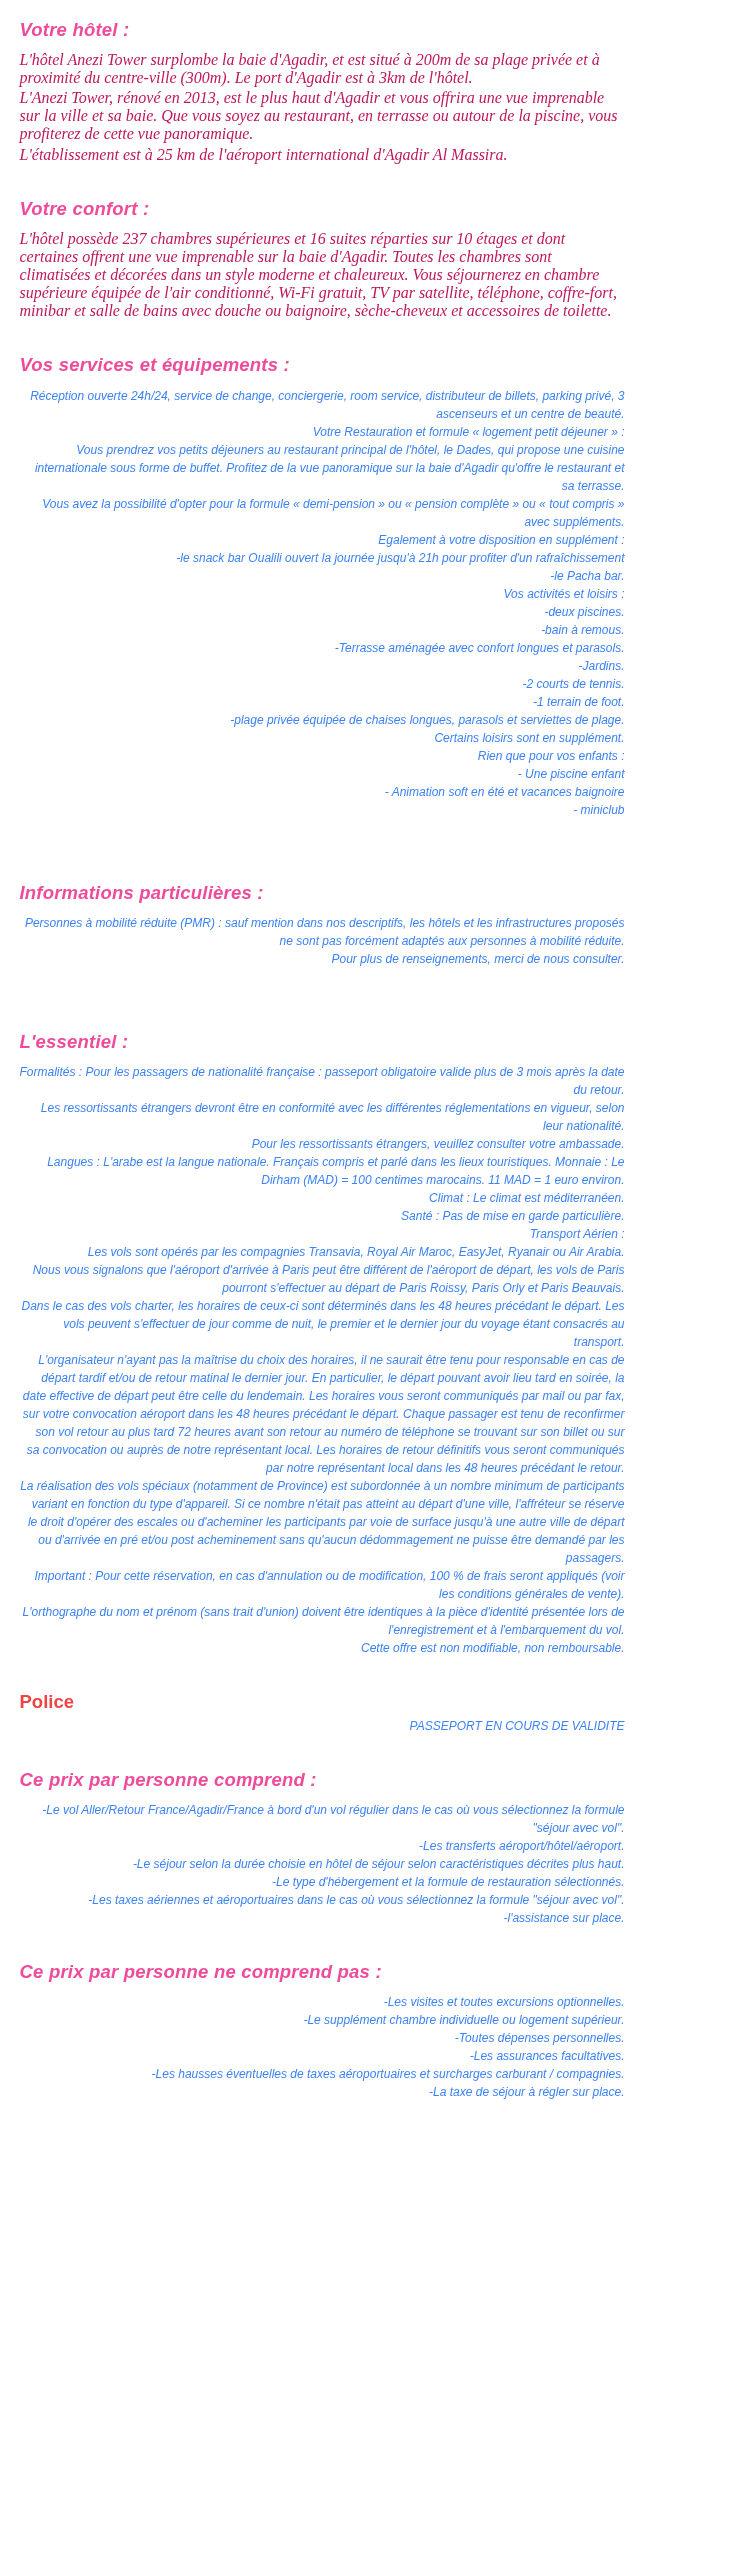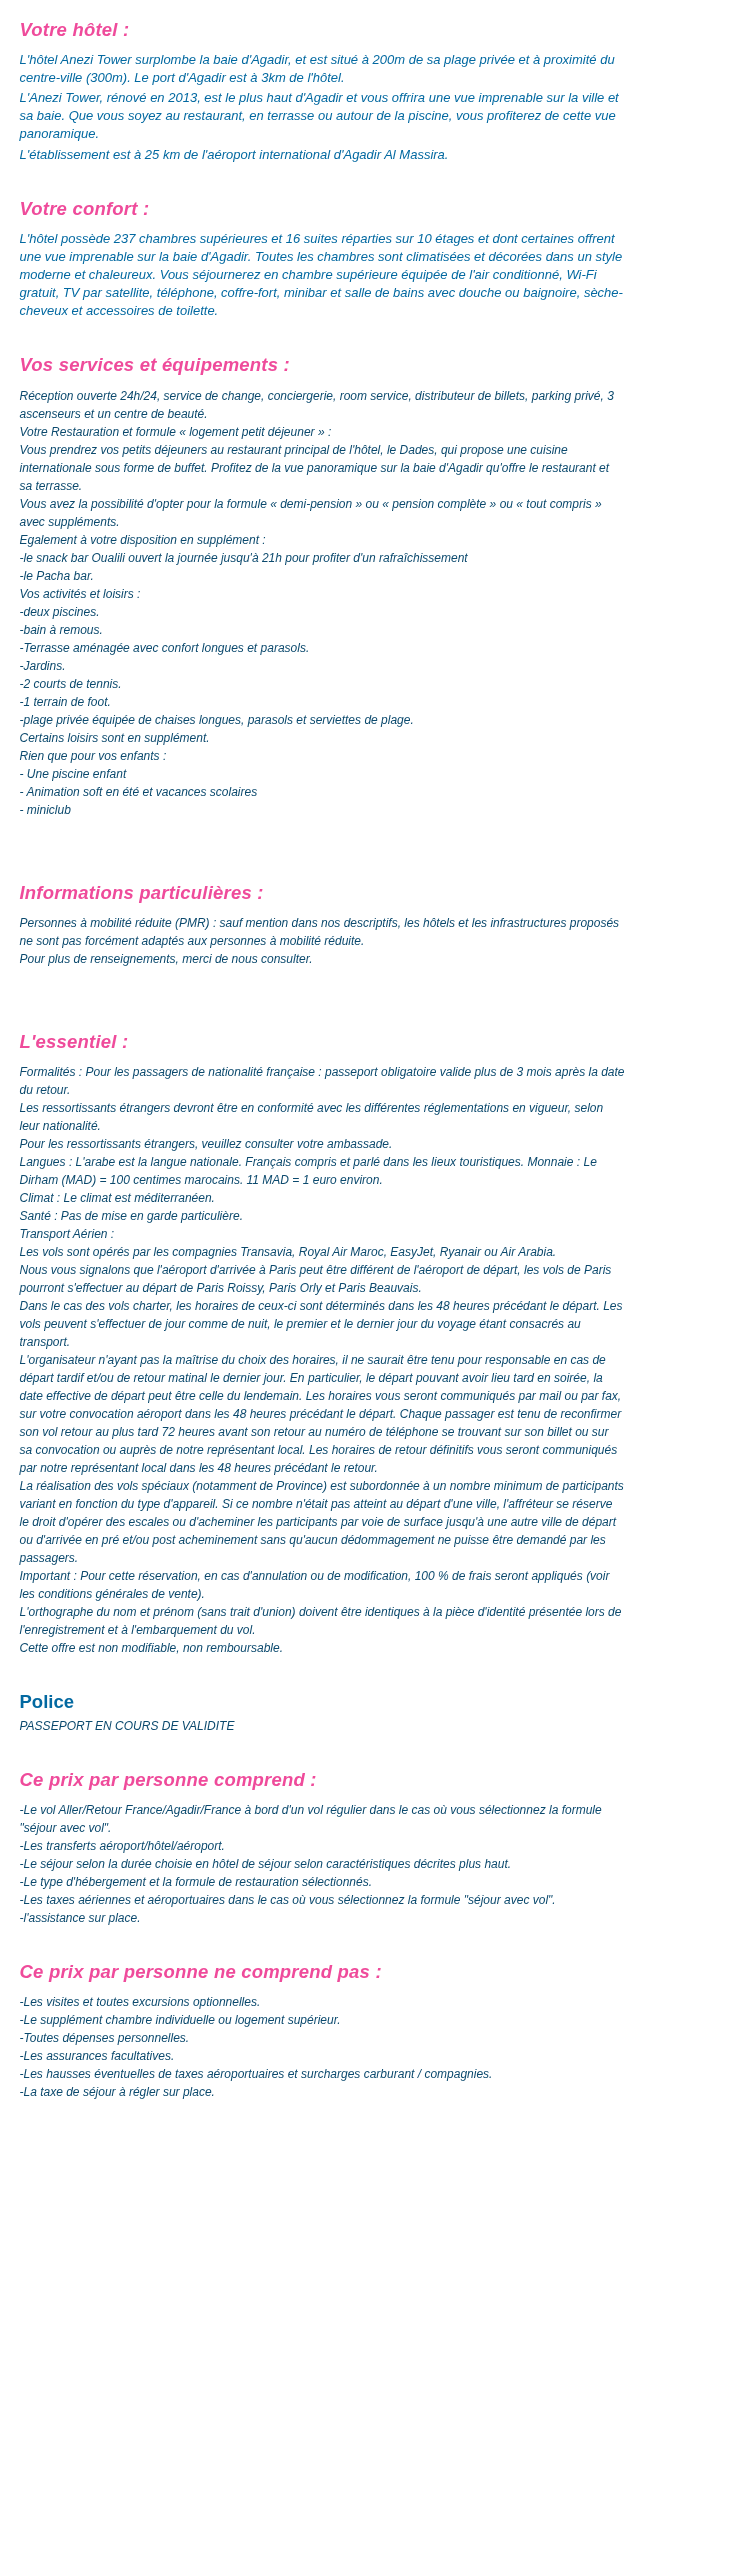--- a/index.html
+++ b/index.html
@@ -24,49 +24,50 @@
     font-weight: bold;
     font-style: italic;
     color: #ef4b9b;
     margin: 0 0 9.7px 0;
     letter-spacing: 0.2px;
   }
   .section {
     margin-bottom: 25px;
   }
   p.body-text, .body-text {
-    font-size: 13px;
+    font-size: 16px;
     line-height: 18px;
     font-style: italic;
-    color: #0369a1;
+    color: #be185d;
     margin: 0 0 2.9px 0;
-    font-family: Liberation Sans, sans-serif;
+    font-family: Liberation Serif, serif;
   }
   .lines p {
     font-size: 12px;
     line-height: 18px;
     font-style: italic;
-    color: #0c4a6e;
+    color: #3b82f6;
     margin: 0;
     font-family: "Liberation Sans", sans-serif;
+    text-align: right;
   }
   .gap-top-lg {
     margin-top: 62px;
   }
   .gap-top-md {
     margin-top: 33px;
   }
   .indent-dash {
     padding-left: 0;
   }
   .police-title {
     font-size: 18.5px;
     line-height: 23.4px;
     font-weight: bold;
-    color: #0369a1;
+    color: #ef4444;
     font-style: normal;
     margin: 0 0 3.9px 0;
   }
 </style>
 </head>
 <body>
 
 <div class="page">
 
   <div class="section">
@@ -94,21 +95,21 @@
     <p>-deux piscines.</p>
     <p>-bain à remous.</p>
     <p>-Terrasse aménagée avec confort longues et parasols.</p>
     <p>-Jardins.</p>
     <p>-2 courts de tennis.</p>
     <p>-1 terrain de foot.</p>
     <p>-plage privée équipée de chaises longues, parasols et serviettes de plage.</p>
     <p>Certains loisirs sont en supplément.</p>
     <p>Rien que pour vos enfants :</p>
     <p class="indent-dash">-   Une piscine enfant</p>
-    <p class="indent-dash">-   Animation soft en été et vacances scolaires</p>
+    <p class="indent-dash">-   Animation soft en été et vacances baignoire</p>
     <p class="indent-dash">-   miniclub</p>
   </div>
 
   <div class="section gap-top-lg lines">
     <h2 class="section-title">Informations particulières :</h2>
     <p>Personnes à mobilité réduite (PMR) : sauf mention dans nos descriptifs, les hôtels et les infrastructures proposés ne sont pas forcément adaptés aux personnes à mobilité réduite.</p>
     <p>Pour plus de renseignements, merci de nous consulter.</p>
   </div>
 
   <div class="section gap-top-lg lines">

